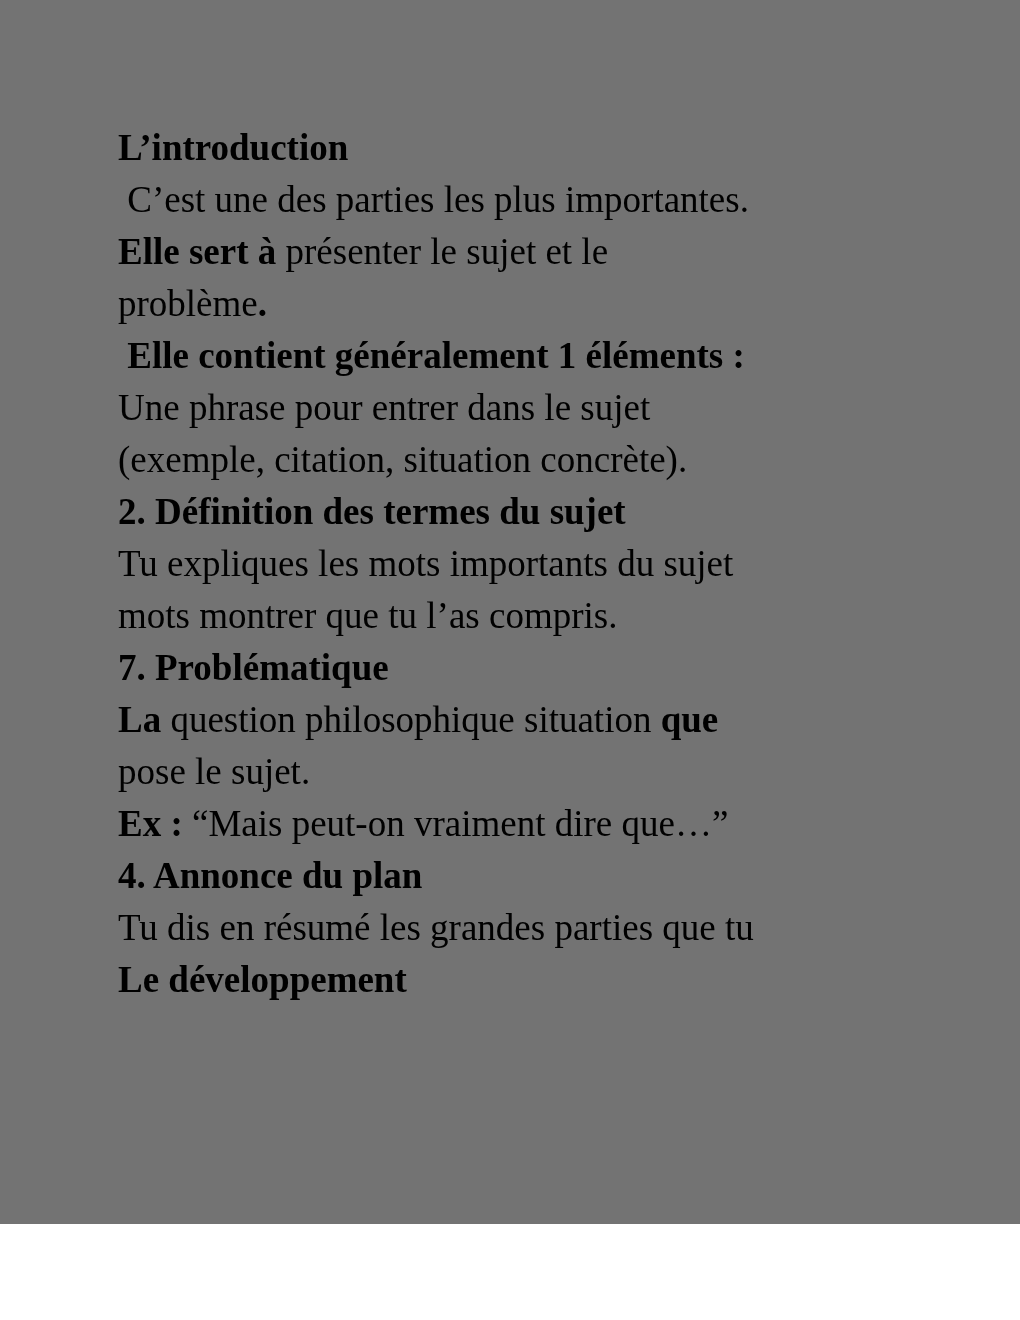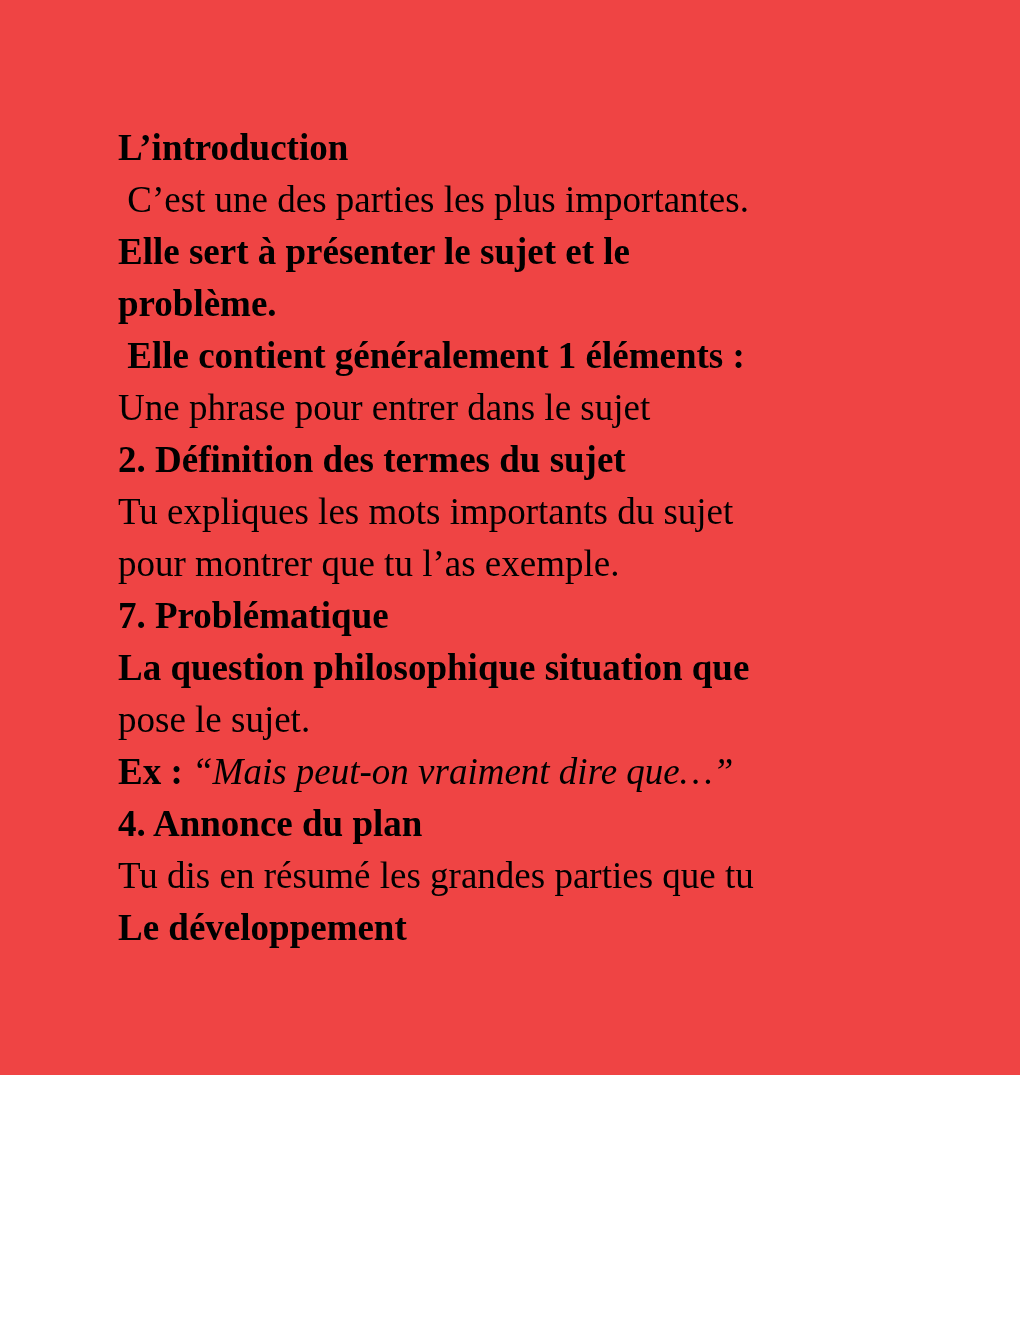--- a/index.html
+++ b/index.html
@@ -12,46 +12,45 @@
     width: 1020px;
     height: 1320px;
     overflow: hidden;
     font-family: "Liberation Serif", "DejaVu Serif", serif;
     color: #000000;
     -webkit-font-smoothing: antialiased;
   }
   .page {
     position: relative;
     width: 1020px;
-    height: 1075px;
-    background: #ef4444;
+    height: 1224px;
+    background: #737373;
     box-sizing: border-box;
   }
   .text-block {
     position: absolute;
     left: 118px;
     top: 122px;
     width: 775px;
   }
   .line {
     font-size: 37px;
     line-height: 52px;
     white-space: pre-wrap;
     letter-spacing: 0px;
     font-weight: 400;
     font-style: normal;
   }
   .line.bold {
     font-weight: 700;
   }
   .line .b {
-    font-weight: 700;
+    font-weight: 400;
   }
   .line .i {
-    font-style: italic;
   }
   .line .r {
     font-weight: 700;
     font-style: normal;
   }
 </style>
 </head>
 <body>
 
 <div class="page">
@@ -64,26 +63,27 @@
 
     <div class="line"><span class="r">Elle sert à </span><span class="b">présenter le sujet et le</span></div>
 
     <div class="line"><span class="b">problème</span><span class="r">.</span></div>
 
     <div class="line bold"> Elle contient généralement 1 éléments :</div>
 
 
     <div class="line">Une phrase pour entrer dans le sujet</div>
 
+    <div class="line">(exemple, citation, situation concrète).</div>
 
     <div class="line bold">2. Définition des termes du sujet</div>
 
     <div class="line">Tu expliques les mots importants du sujet</div>
 
-    <div class="line">pour montrer que tu l’as exemple.</div>
+    <div class="line">mots montrer que tu l’as compris.</div>
 
     <div class="line bold">7. Problématique</div>
 
     <div class="line"><span class="r">La </span><span class="b">question philosophique situation</span><span class="r"> que</span></div>
 
     <div class="line">pose le sujet.</div>
 
     <div class="line"><span class="r">Ex : </span><span class="i">“Mais peut-on vraiment dire que…”</span></div>
 
     <div class="line bold">4. Annonce du plan</div>

